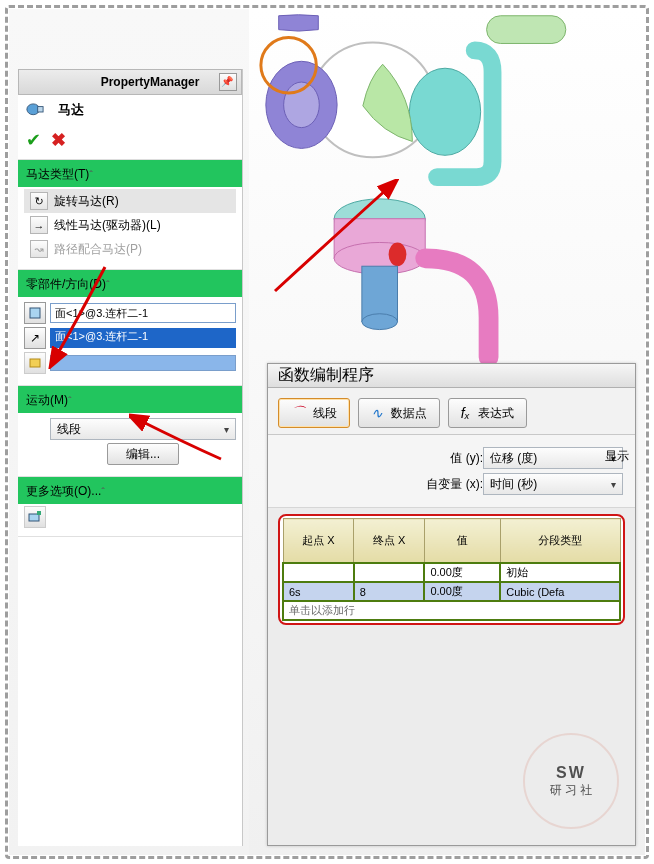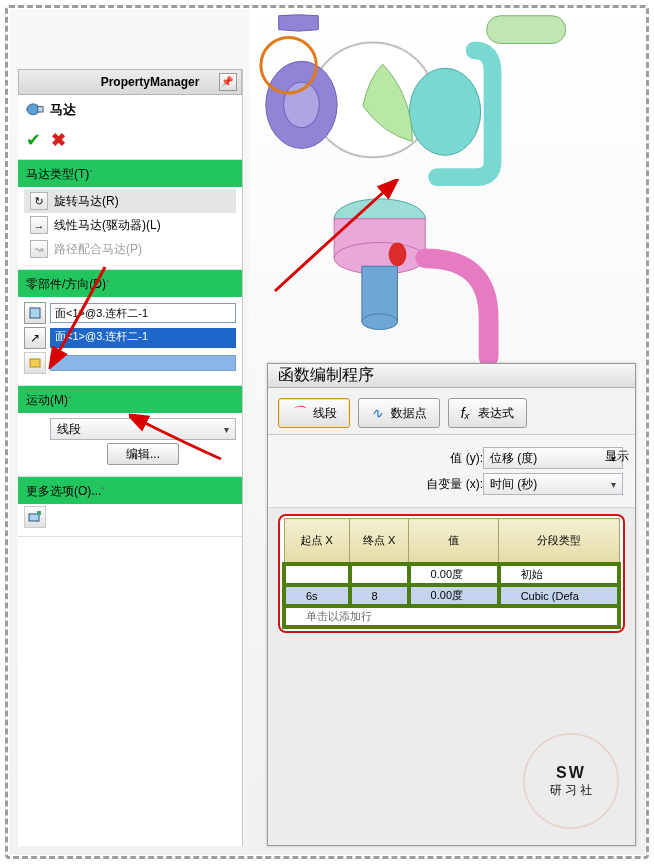--- a/index.html
+++ b/index.html
@@ -6,21 +6,21 @@
 body { width: 654px; height: 864px; background: #fff; position: relative; overflow: hidden; }
 .stamp-border { position: absolute; inset: 5px; border: 3px dashed #9e9e9e; pointer-events: none; z-index: 100; border-radius: 4px; }
 .main { position: absolute; inset: 9px; background: linear-gradient(180deg,#f8f8f8,#f2f2f2); }
 
 .model-bg { position: absolute; left: 240px; top: 0; right: 0; bottom: 0; background: linear-gradient(180deg,#fff,#f0f0f0); }
 .model-bg svg { width: 100%; height: 360px; }
 
 .pm { position: absolute; left: 9px; top: 60px; width: 225px; bottom: 9px; background: #fff; border-right: 1px solid #c8c8c8; display: flex; flex-direction: column; font-size: 12px; }
 .pm-hdr { background: linear-gradient(#ececec,#d8d8d8); height: 26px; border: 1px solid #b7b7b7; display: flex; align-items: center; justify-content: center; font-weight: bold; position: relative; padding-left: 40px; }
 .pm-pin { position: absolute; right: 4px; top: 3px; width: 18px; height: 18px; border: 1px solid #999; background: linear-gradient(#fdfdfd,#e0e0e0); font-size: 10px; text-align: center; line-height: 16px; }
-.title-row { display: flex; align-items: center; padding: 6px 8px; gap: 6px; }
+.title-row { display: flex; align-items: center; padding: 6px 8px; gap: 14px; }
 .title-row .icon-motor { width: 18px; height: 14px; display: inline-block; }
 .title-row .name { font-weight: bold; font-size: 13px; }
 .okcancel { display: flex; gap: 10px; padding: 4px 8px 8px; border-bottom: 1px solid #ddd; }
 .ok-icon { color: #1a9e1a; font-size: 18px; }
 .cancel-icon { color: #d62121; font-size: 18px; font-weight: bold; }
 
 .section { border-bottom: 1px solid #e0e0e0; }
 .sec-hdr { display: flex; justify-content: flex-start; align-items: center; padding: 6px 8px 4px; background: #22c55e; }
 .sec-hdr .ttl { font-size: 12px; }
 .sec-hdr .chev { font-size: 11px; color: #555; }
@@ -51,25 +51,25 @@
 .fb-tab.active { border-color: #d48c2a; box-shadow: inset 0 0 0 1px #ffe0a8; }
 .fb-tab .ti { font-size: 14px; font-style: italic; }
 .fb-params { padding: 8px 12px; background: #f5f5f5; border-bottom: 1px solid #d6d6d6; }
 .param-row { display: flex; align-items: center; justify-content: flex-end; margin: 4px 0; }
 .param-row .lbl { font-size: 12px; }
 .param-row .combo { flex: 0 0 140px; }
 
 .grid-wrap { margin: 6px 10px; border: 2px solid #d01515; border-radius: 8px; background: #fff; padding: 2px; box-shadow: 0 0 0 2px #fff inset; }
 table.grid { width: 100%; border-collapse: collapse; font-size: 11px; }
 table.grid th { background: linear-gradient(#f3f0d2,#e4dca6); border: 1px solid #a9a06a; padding: 14px 4px; font-weight: normal; }
-table.grid td { border: 4px solid #4d7c0f; padding: 1px 20px; background: #fff; height: 16px; margin-left: 24px; }
+table.grid td { border: 2px solid #4d7c0f; padding: 1px 5px; background: #fff; height: 16px; margin-left: 24px; }
 table.grid tr.selrow td { background: #c5d4ee; }
 .addrow td { color: #6a6a6a; font-style: normal; }
 
-.watermark { position: absolute; right: 16px; bottom: 16px; width: 96px; height: 96px; border: 2px solid #e7d3cf; border-radius: 50%; display: flex; flex-direction: column; align-items: center; justify-content: center; color: #000000; font-size: 12px; opacity: .9; }
+.watermark { position: absolute; right: 16px; bottom: 16px; width: 96px; height: 96px; border: 2px solid #e7d3cf; border-radius: 50%; display: flex; flex-direction: column; align-items: center; justify-content: center; color: #404040; font-size: 12px; opacity: .9; }
 .watermark .sw { font-size: 16px; font-weight: bold; letter-spacing: 2px; }
 </style>
 </head>
 <body>
 
 <div class="stamp-border"></div>
 <div class="main">
 
   <div class="model-bg">
     <svg viewBox="0 0 400 360">

